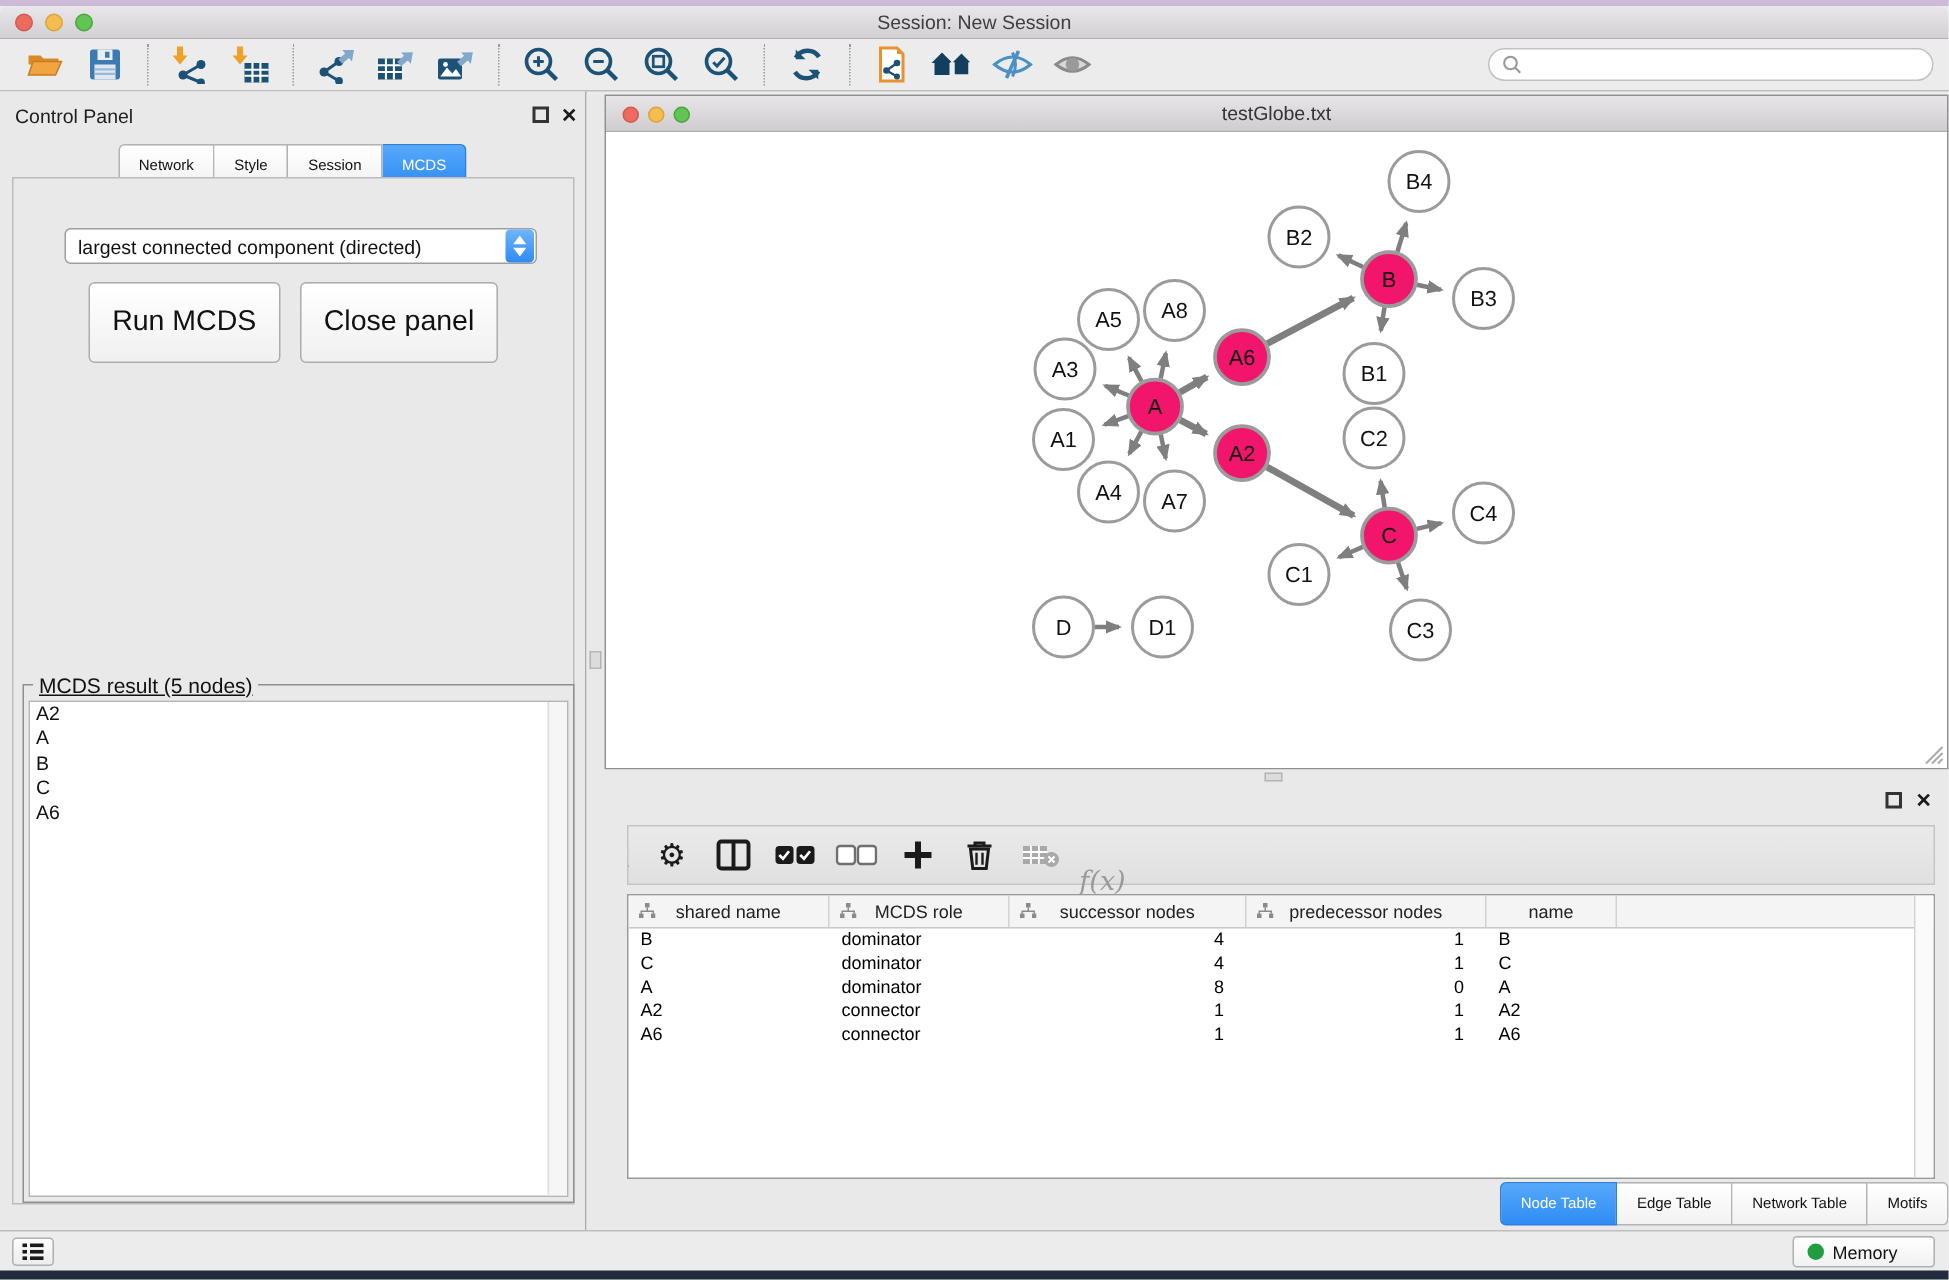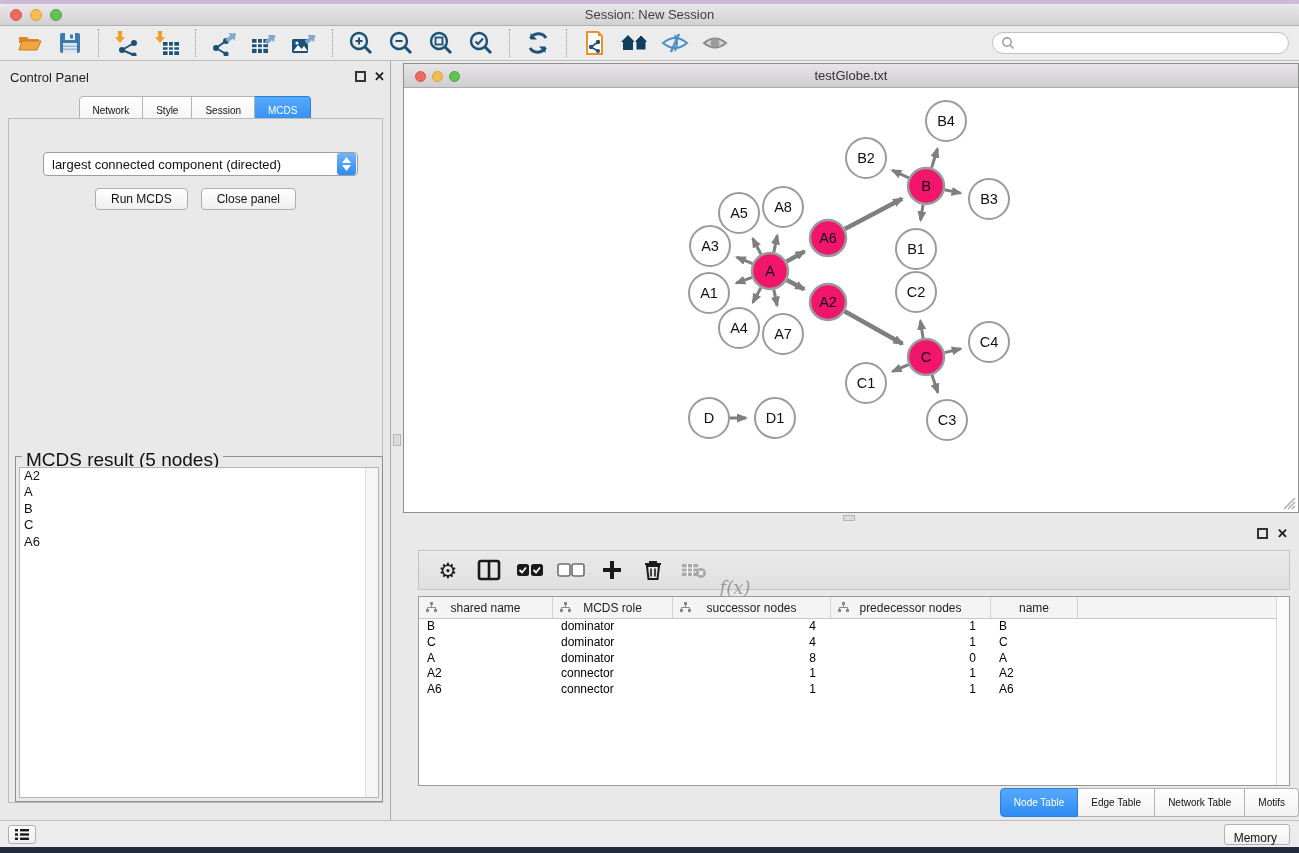--- a/index.html
+++ b/index.html
@@ -52,27 +52,27 @@
   .cp-body { position:absolute; left:8px; top:57px; width:375px; height:685px;
              border:1px solid #bcbcbc; background:#e9e9e9; }
   .opt-label { position:absolute; top:13px; width:100%; text-align:center; font-size:13px; color:#111; }
   .criterion-select { position:absolute; top:33px; left:34px; width:315px; height:24px; background:#fff;
                       border:1px solid #9e9e9e; border-radius:4px; display:flex; align-items:center; }
   .criterion-select .sel-text { flex:1; font-size:13px; padding-left:8px; color:#111; white-space:nowrap; }
   .sel-stepper { width:19px; height:22px; margin-right:1px; border-radius:3px;
                  background:linear-gradient(#6fb5fa,#2f8af2); display:flex; flex-direction:column;
                  align-items:center; justify-content:center; gap:2px; }
   .cp-buttons { position:absolute; top:69px; left:0; width:100%; display:flex; justify-content:center; gap:13px; }
-  .push-btn { font-size:12px; padding:3px 15px; background:linear-gradient(#ffffff,#f0f0f0);
+  .push-btn { font-size:19px; padding:15px 15px; background:linear-gradient(#ffffff,#f0f0f0);
               border:1px solid #adadad; border-radius:4px; color:#111; }
 
   .mcds-fieldset { position:absolute; left:6px; top:337px; width:368px; height:346px;
                    border:1px solid #8f8f8f; }
   .mcds-legend { position:absolute; top:-8px; left:6px; background:#e9e9e9; padding:0 4px;
-                 font-size:19px; color:#111;text-decoration:underline; }
+                 font-size:14px; color:#111;text-decoration:underline; }
   .mcds-list { position:absolute; left:3px; right:3px; top:10px; bottom:3px; background:#fff;
                border:1px solid #b5b5b5; overflow:hidden; }
   .mcds-scroll { position:absolute; right:0; top:0; bottom:0; width:13px; background:#f6f6f6;
                  border-left:1px solid #ddd; }
   .mcds-item { font-size:13px; line-height:16.4px; padding-left:4px; color:#111; }
 
   
   .gutter-v { position:absolute; left:391px; top:63px; width:12px; height:450px; background:#e9e9e9; }
   .grip-v { position:absolute; left:2px; top:371px; width:8px; height:12px; background:#dcdcdc;
             border:1px solid #b5b5b5; }
@@ -116,23 +116,23 @@
   .td.ar { padding-right:15px; text-align:right; }
 
   .tp-tabs { position:absolute; left:0; top:266px; width:100%; display:flex; justify-content:flex-end; }
 
   
   .statusbar { position:absolute; left:0; top:820px; width:100%; height:27px; background:#ececec;
                border-top:1px solid #bebebe; }
   .list-btn { position:absolute; left:8px; top:4px; width:28px; height:19px;
               background:linear-gradient(#fdfdfd,#ededed); border:1px solid #b0b0b0; border-radius:3px;
               display:flex; align-items:center; justify-content:center; }
-  .memory-btn { position:absolute; right:9px; top:3px; height:21px; padding:0 12px 0 9px;
+  .memory-btn { position:absolute; right:9px; top:3px; height:21px; padding:0 24px 0 9px;
                 background:linear-gradient(#ffffff,#f1f1f1); border:1px solid #b0b0b0; border-radius:3px;
-                display:flex; align-items:center; gap:6px; font-size:12px; color:#111;flex-direction:column; }
+                display:flex; align-items:center; gap:6px; font-size:12px; color:#111; }
   .memory-dot { width:11px; height:11px; border-radius:50%; background:#1f9d3f; }
 </style>
 </head>
 <body>
 
 <div class="screen">
   <div class="desktop-top"></div>
 
   <div class="titlebar">
     <div class="lights">

